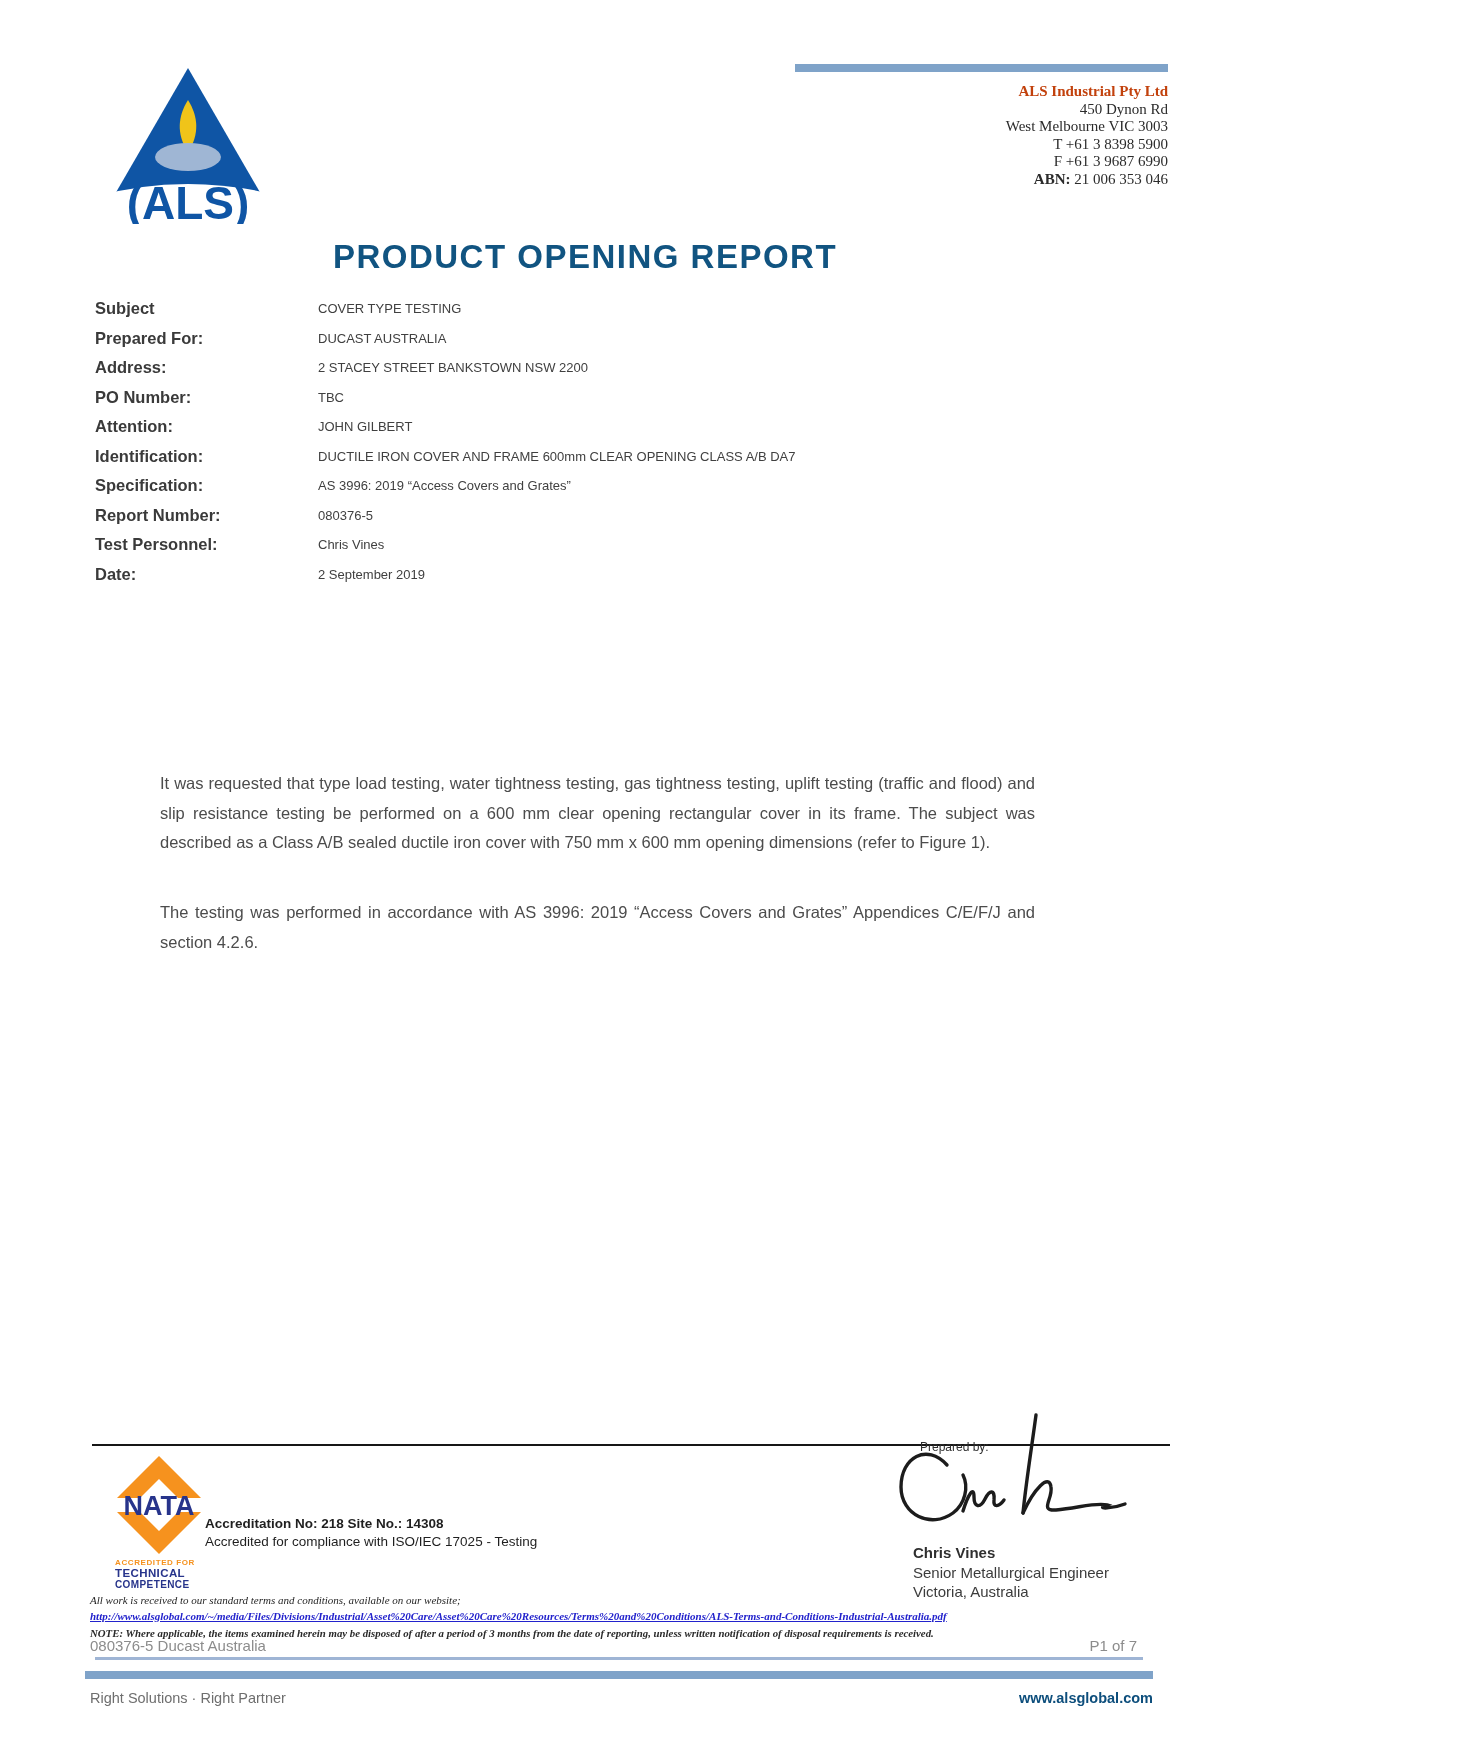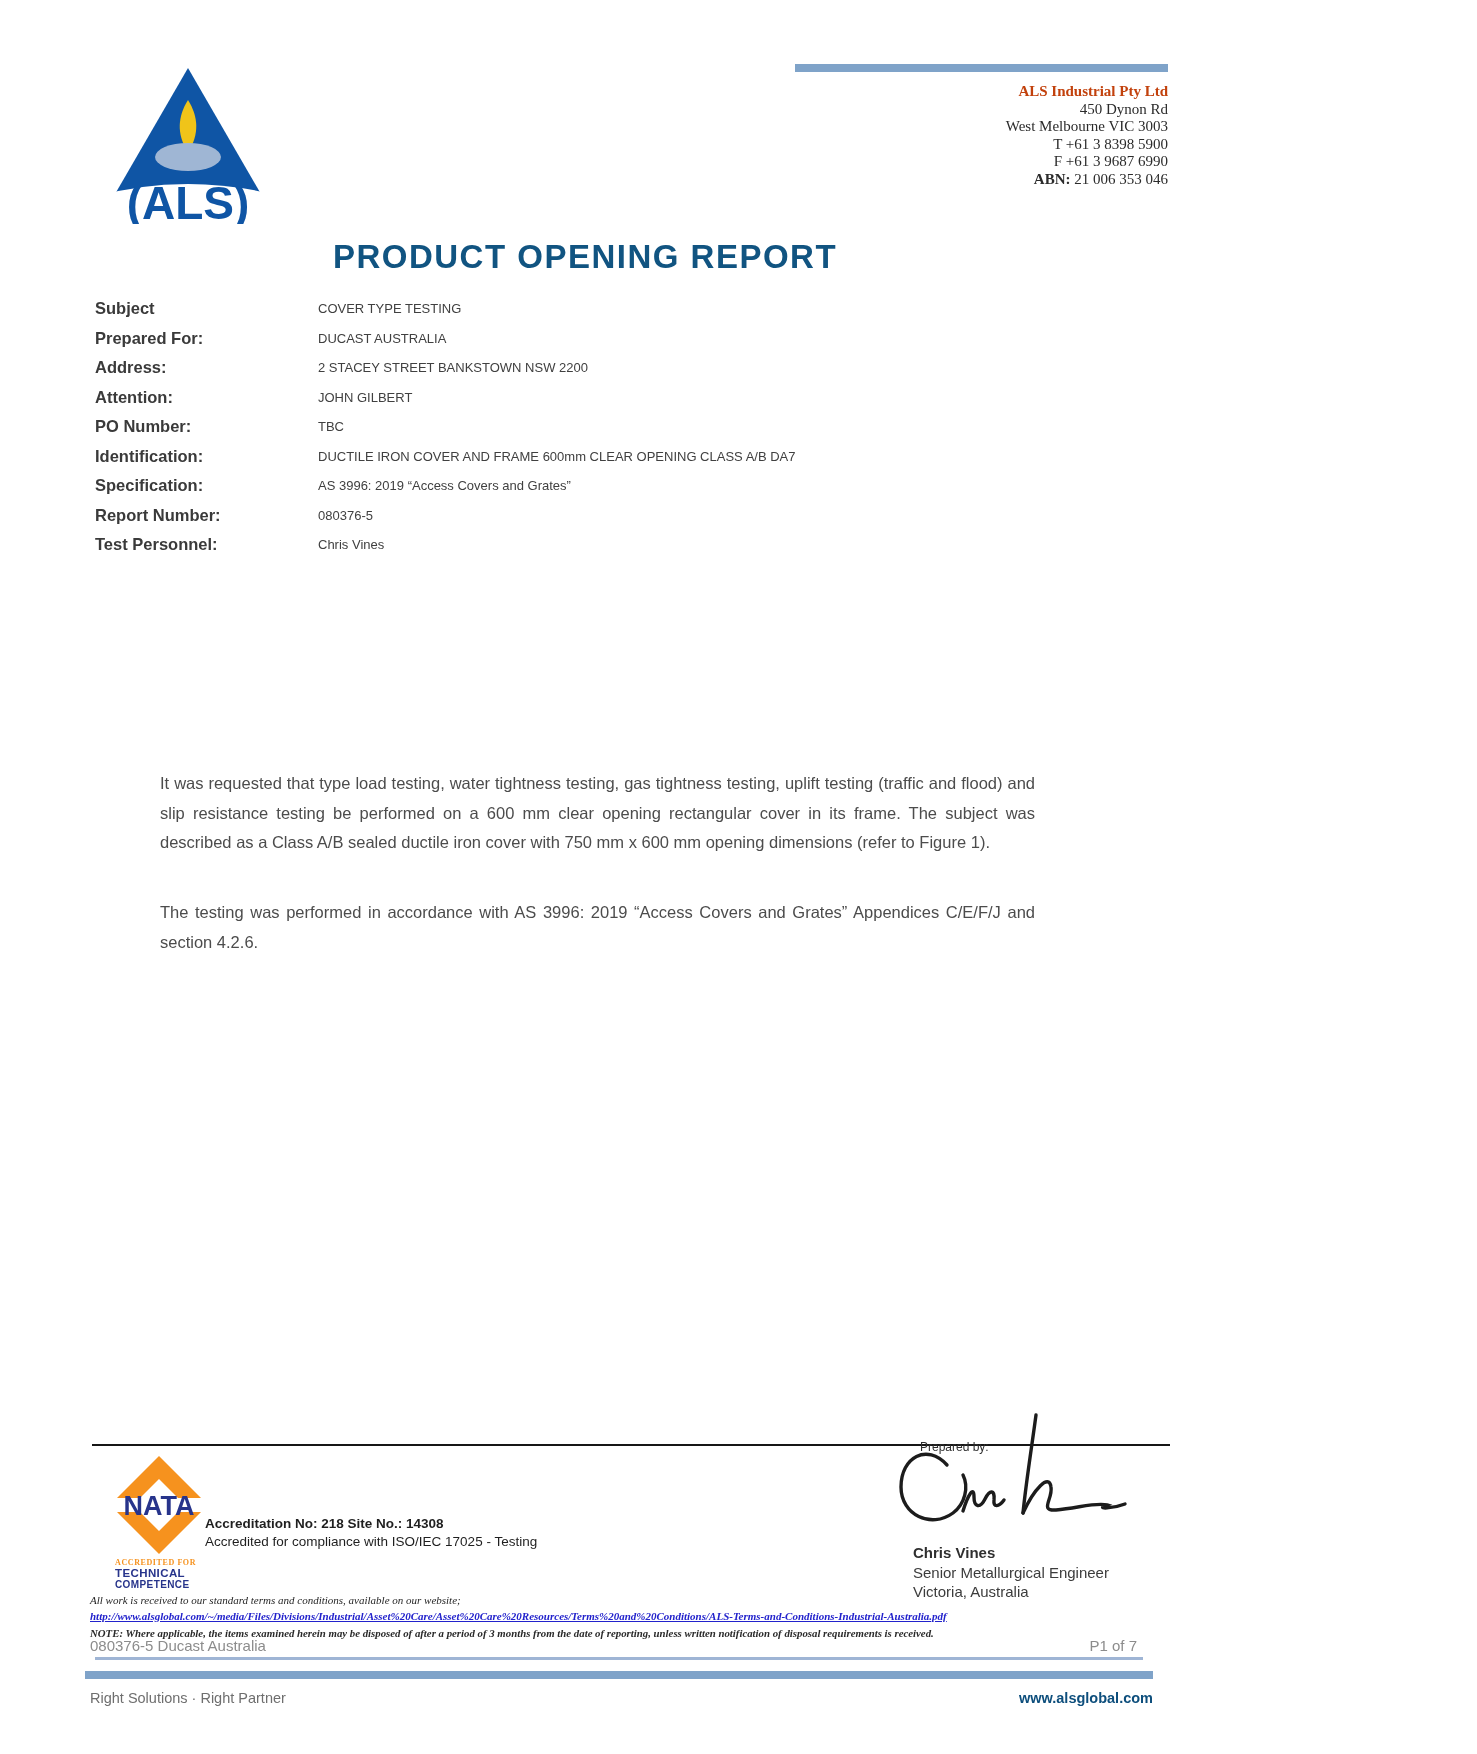--- a/index.html
+++ b/index.html
@@ -32,21 +32,21 @@
   .para { position:absolute; left:160px; width:875px; text-align:justify;
           font-size:16.5px; line-height:29.5px; color:#4c4c4c; }
   .para1 { top:769px; }
   .para2 { top:898px; }
 
   
   .black-rule { position:absolute; left:92px; top:1444px; width:1078px; height:2px; background:#161616; }
 
   .nata { position:absolute; left:103px; top:1456px; width:150px; }
   .nata svg { display:block; margin-left:10px; }
-  .nata-accfor { margin-top:4px; margin-left:12px; font-size:8px; letter-spacing:0.6px; color:#f6921e; font-weight:bold;font-family:Liberation Serif, serif; }
+  .nata-accfor { margin-top:4px; margin-left:12px; font-size:8px; letter-spacing:0.6px; color:#f6921e; font-weight:bold; }
   .nata-tech   { margin-left:12px; font-size:11.5px; font-weight:bold; color:#27348b; letter-spacing:0.4px; }
   .nata-comp   { margin-left:12px; font-size:10px;  font-weight:bold; color:#27348b; letter-spacing:0.4px; }
 
   .accreditation { position:absolute; left:205px; top:1515px; font-size:13.5px; line-height:18px; color:#1f1f1f; }
   .accreditation .acc1 { font-weight:bold; }
 
   .prepared-by { position:absolute; left:920px; top:1440px; font-size:12px; color:#2e2e2e; }
   .signature { position:absolute; left:893px; top:1411px; width:240px; height:140px; }
   .sig-block { position:absolute; left:913px; top:1543px; font-size:15px; line-height:19.5px; color:#3c3c3c; }
   .sig-name { font-weight:bold; color:#2f2f2f; }
@@ -99,42 +99,46 @@
       </div>
     <div class="drow">
         <span class="dlabel">Prepared For:</span>
         <span class="dvalue">DUCAST AUSTRALIA</span>
       </div>
     <div class="drow">
         <span class="dlabel">Address:</span>
         <span class="dvalue">2 STACEY STREET BANKSTOWN NSW 2200</span>
       </div>
     <div class="drow">
+        <span class="dlabel">PO Number:</span>
+        <span class="dvalue">TBC</span>
+      </div>
+    <div class="drow">
         <span class="dlabel">Attention:</span>
         <span class="dvalue">JOHN GILBERT</span>
-      </div>
-    <div class="drow">
-        <span class="dlabel">PO Number:</span>
-        <span class="dvalue">TBC</span>
       </div>
     <div class="drow">
         <span class="dlabel">Identification:</span>
         <span class="dvalue">DUCTILE IRON COVER AND FRAME 600mm CLEAR OPENING CLASS A/B DA7</span>
       </div>
     <div class="drow">
         <span class="dlabel">Specification:</span>
         <span class="dvalue">AS 3996: 2019 “Access Covers and Grates”</span>
       </div>
     <div class="drow">
         <span class="dlabel">Report Number:</span>
         <span class="dvalue">080376-5</span>
       </div>
     <div class="drow">
         <span class="dlabel">Test Personnel:</span>
         <span class="dvalue">Chris Vines</span>
+      </div>
+    <div class="drow">
+        <span class="dlabel">Date:</span>
+        <span class="dvalue">2 September 2019</span>
       </div>
   </div>
 
   <div class="para para1">It was requested that type load testing, water tightness testing, gas tightness testing, uplift testing (traffic and flood) and slip resistance testing be performed on a 600 mm clear opening rectangular cover in its frame. The subject was described as a Class A/B sealed ductile iron cover with 750 mm x 600 mm opening dimensions (refer to Figure 1).</div>
   <div class="para para2">The testing was performed in accordance with AS 3996: 2019 “Access Covers and Grates” Appendices C/E/F/J and section 4.2.6.</div>
 
   <div class="black-rule"></div>
 
   <div class="nata">
     <svg width="92" height="98" viewBox="0 0 92 98">

